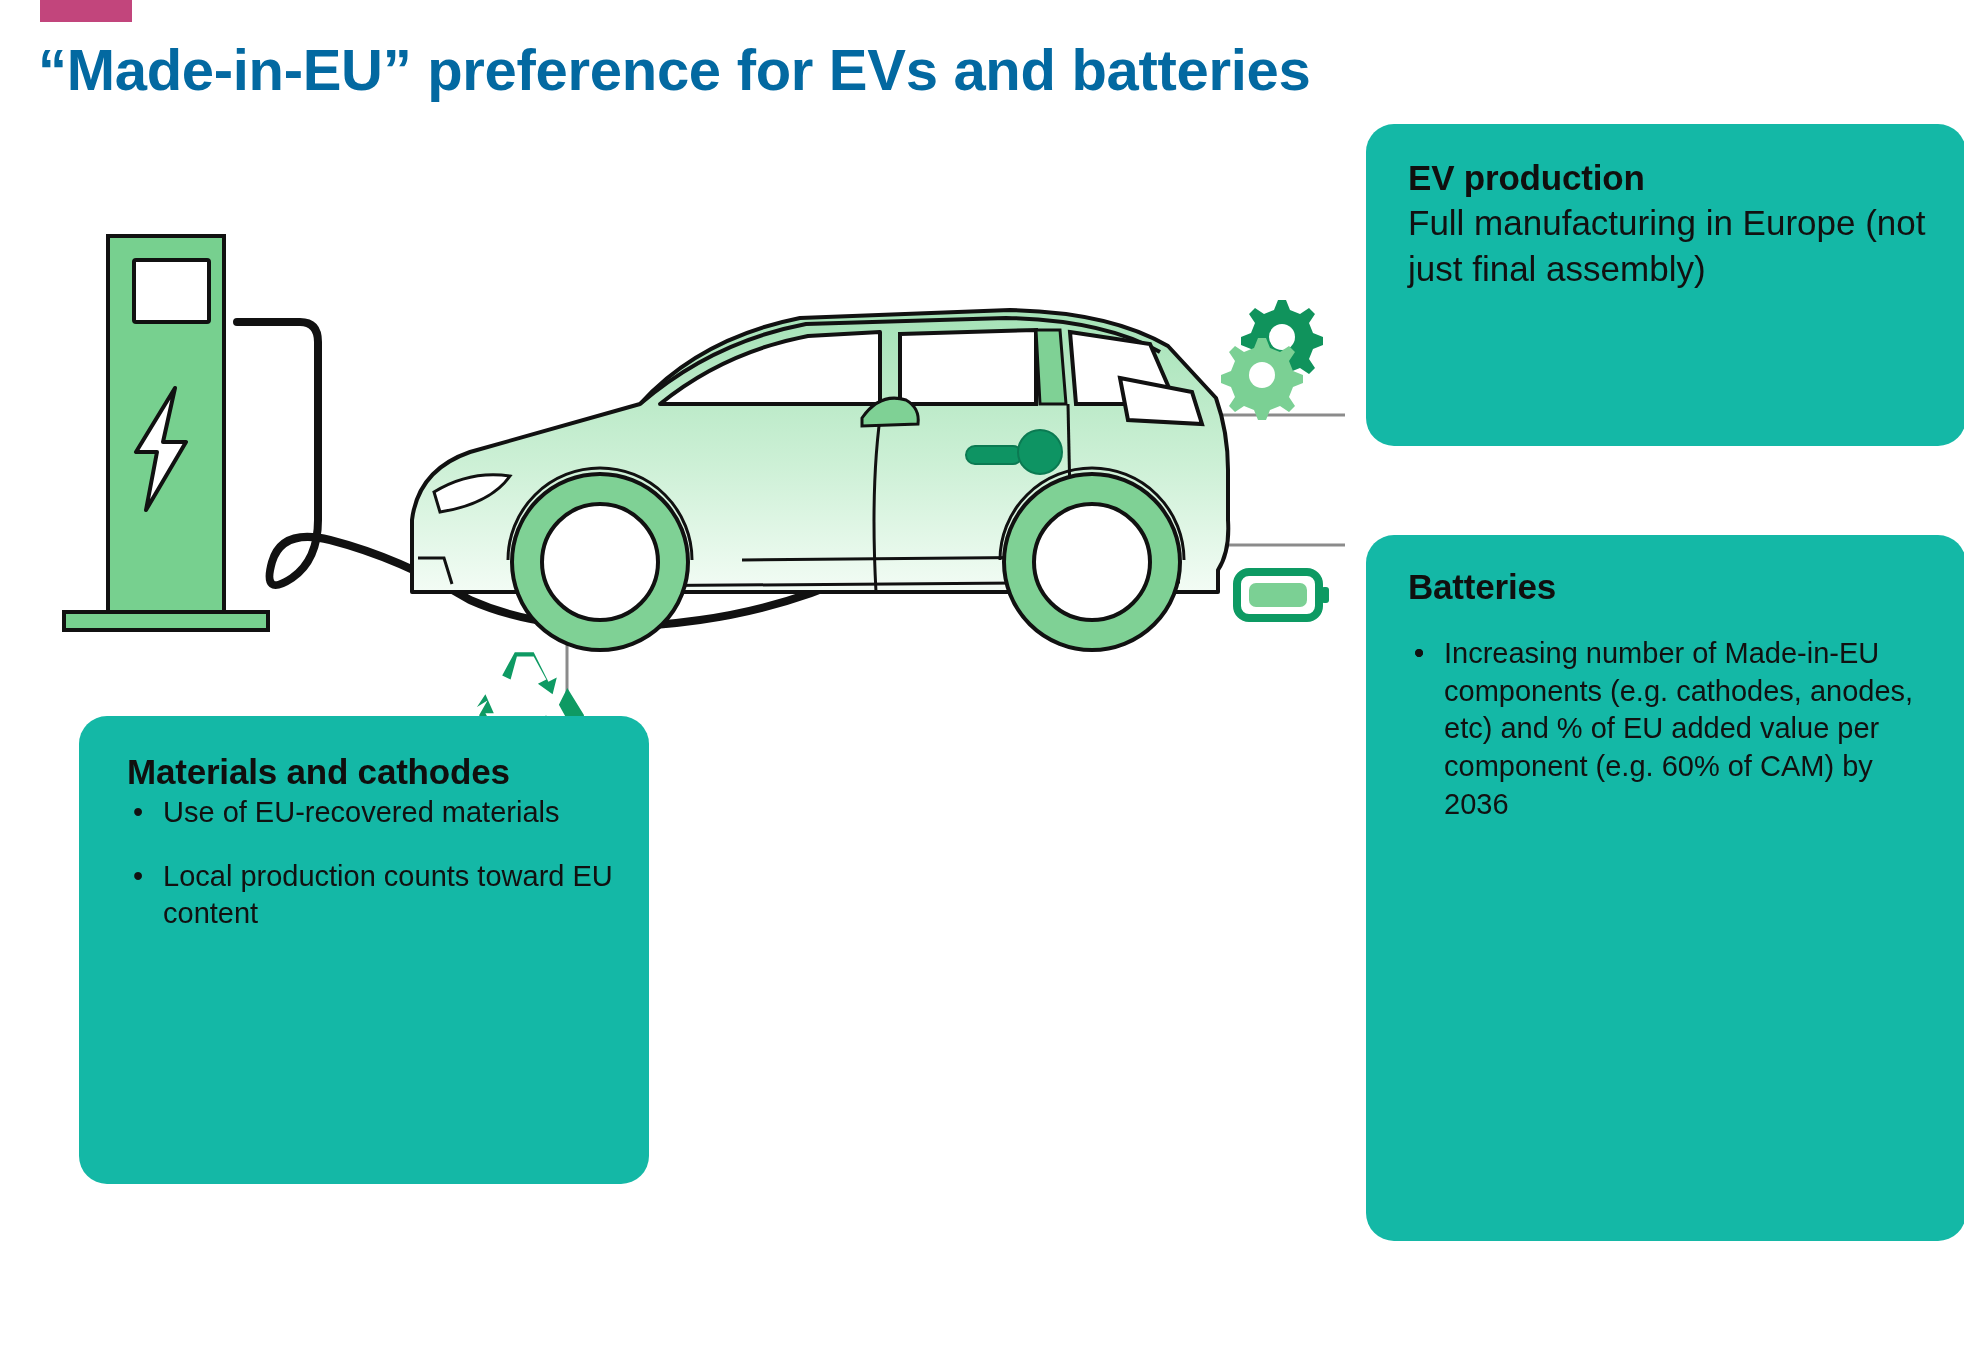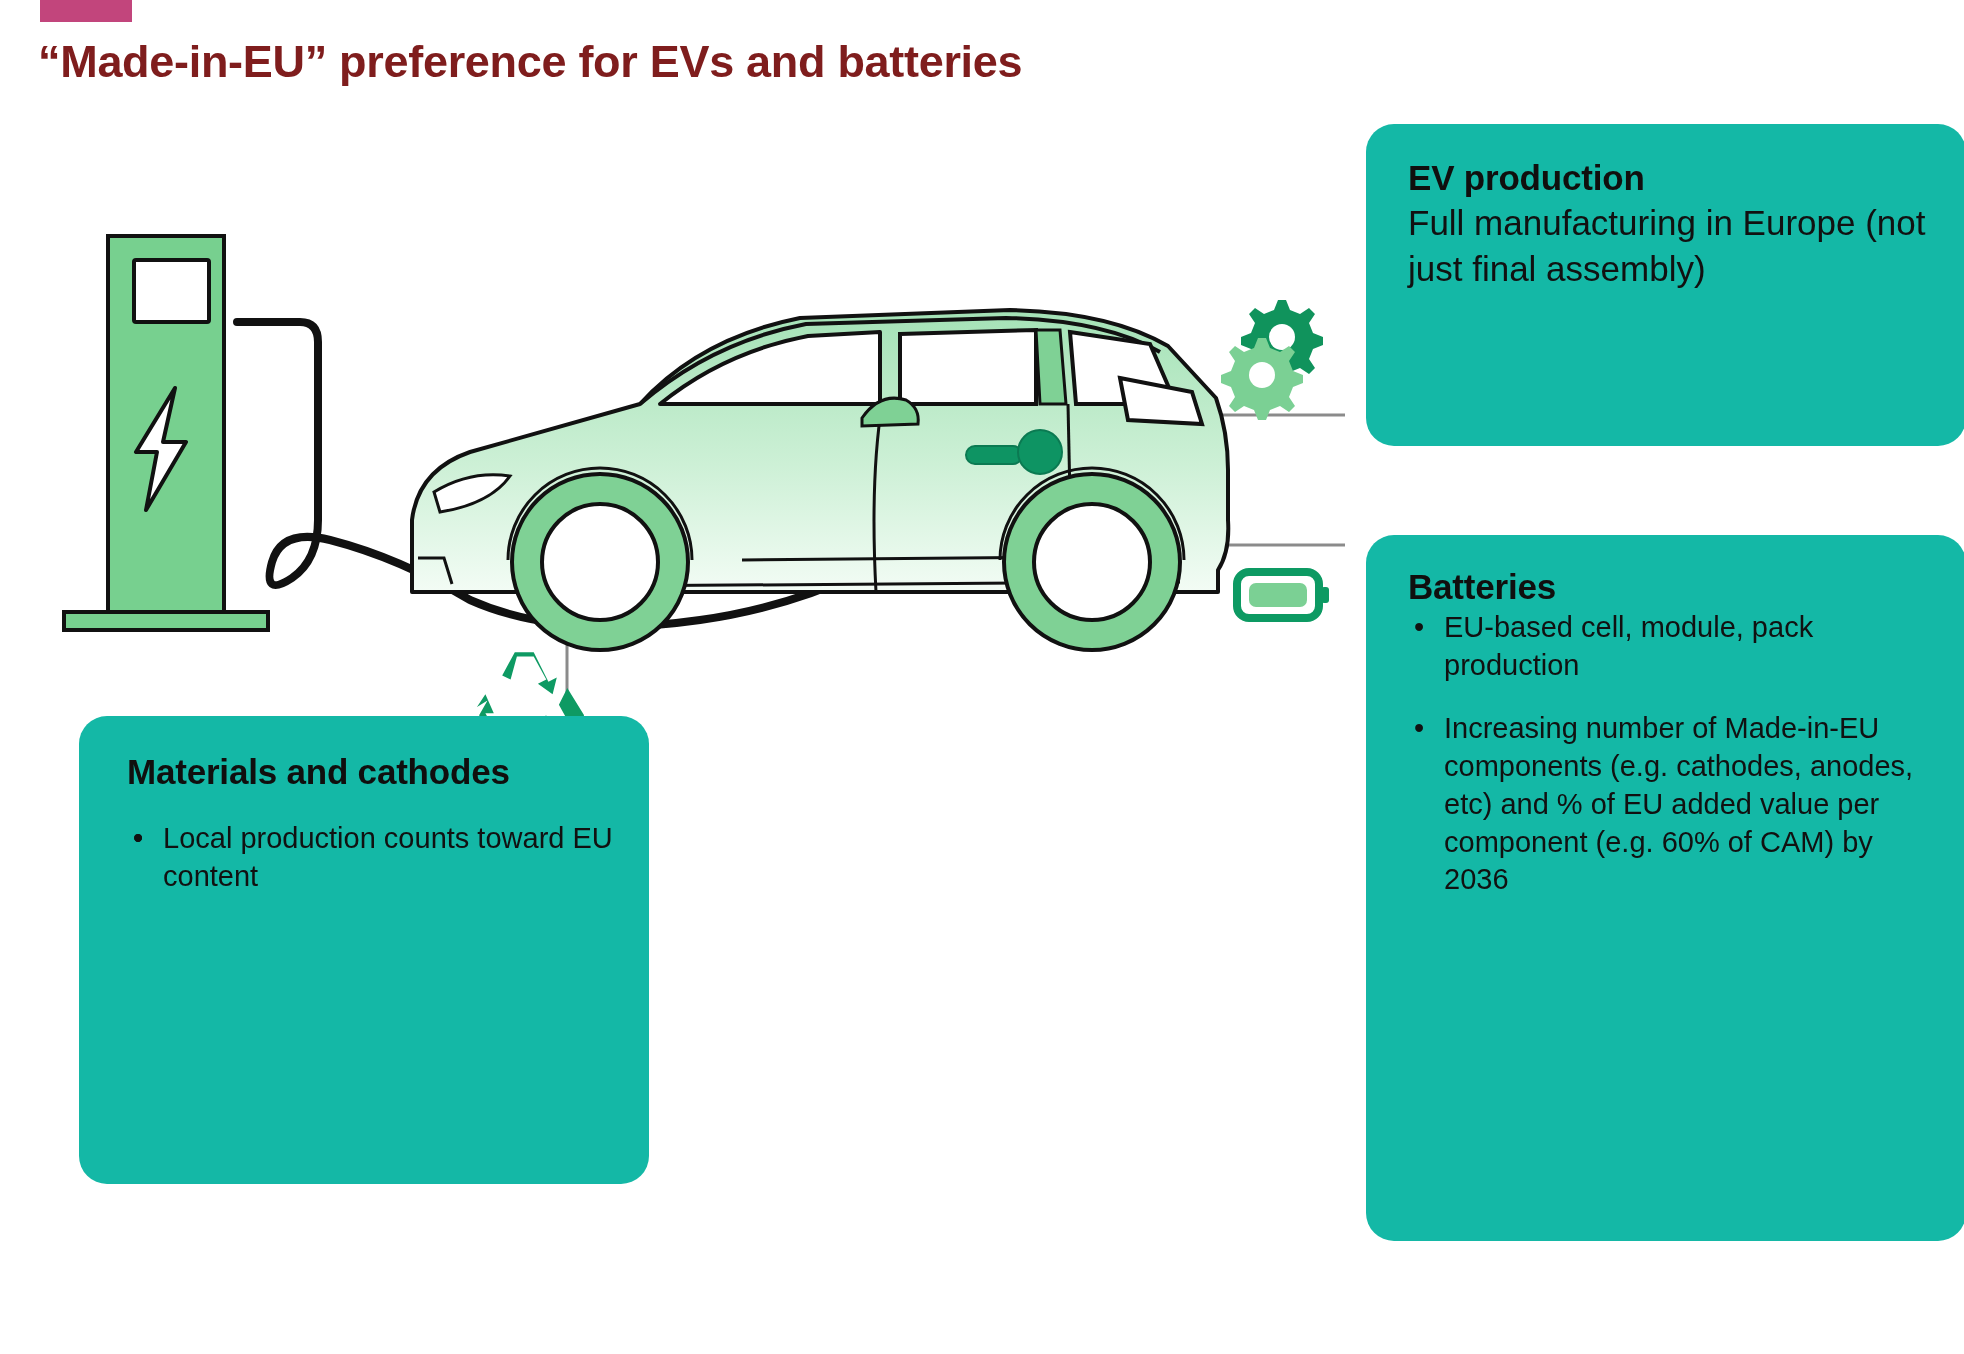--- a/index.html
+++ b/index.html
@@ -12,21 +12,21 @@
   #stage { position: relative; width: 1964px; height: 1354px; background:#fff; }
 
   
   .accent-bar {
     position: absolute; left: 40px; top: 0px;
     width: 92px; height: 22px;
     background: #c2457c;
   }
   .page-title {
     position: absolute; left: 38px; top: 36px;
-    font-size: 45px; font-weight: 700; color: #7f1d1d;
+    font-size: 58px; font-weight: 700; color: #0369a1;
     letter-spacing: -0.3px; white-space: nowrap;
   }
 
   
   .card {
     position: absolute;
     background: #14b8a6;
     border-radius: 28px;
     margin-left: 23px;
   }
@@ -195,35 +195,35 @@
     <h2>EV production</h2>
     <p class="body">Full manufacturing in Europe (not just final assembly)</p>
   </div>
 
   
   <div class="card" id="card-bat">
     <h2>Batteries</h2>
     <ul>
       <li>
         <span class="bul">•</span>
-        <span>EU-based cell, module, pack production</span>
       </li>
       <li>
         <span class="bul">•</span>
         <span>Increasing number of Made-in-EU components (e.g. cathodes, anodes, etc) and % of EU added value per component (e.g. 60% of CAM) by 2036</span>
       </li>
     </ul>
   </div>
 
   
   <div class="card" id="card-mat">
     <h2>Materials and cathodes</h2>
     <ul>
       <li>
         <span class="bul">•</span>
+        <span>Use of EU-recovered materials</span>
       </li>
       <li>
         <span class="bul">•</span>
         <span>Local production counts toward EU content</span>
       </li>
     </ul>
   </div>
 
   
   

